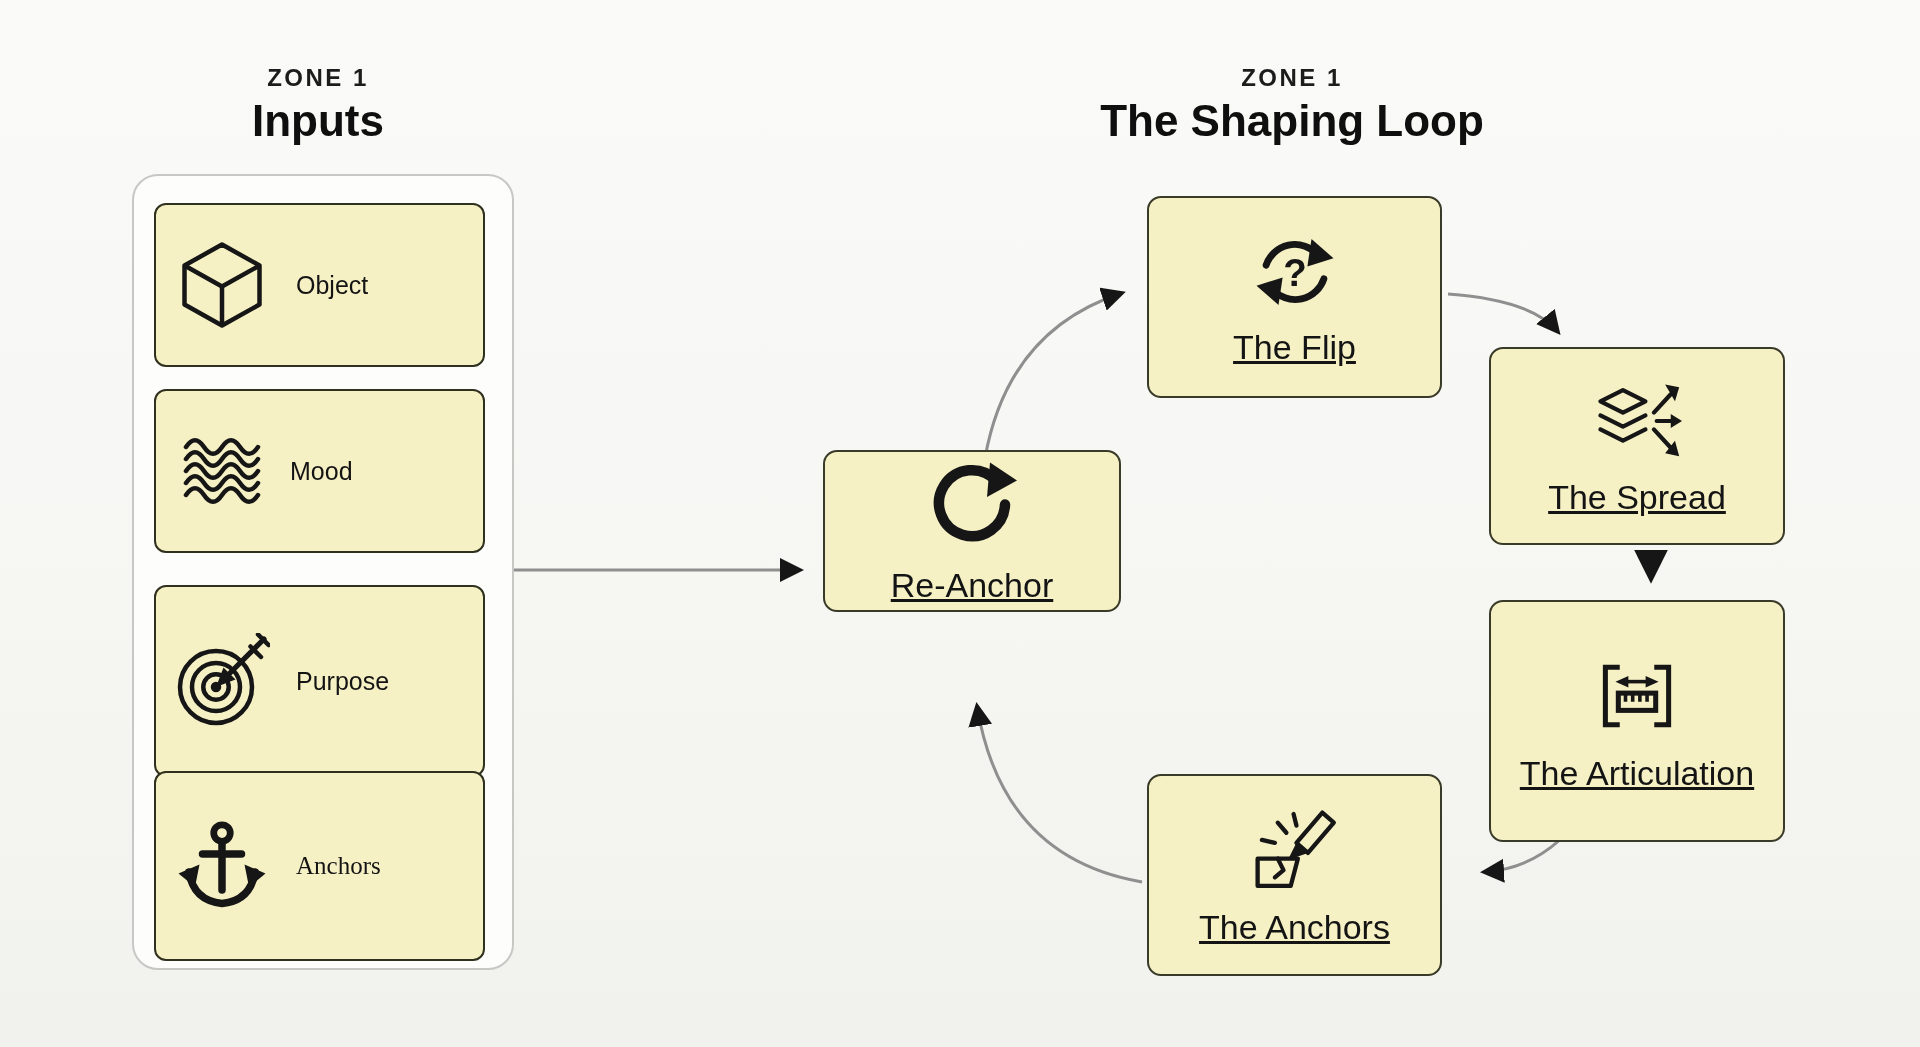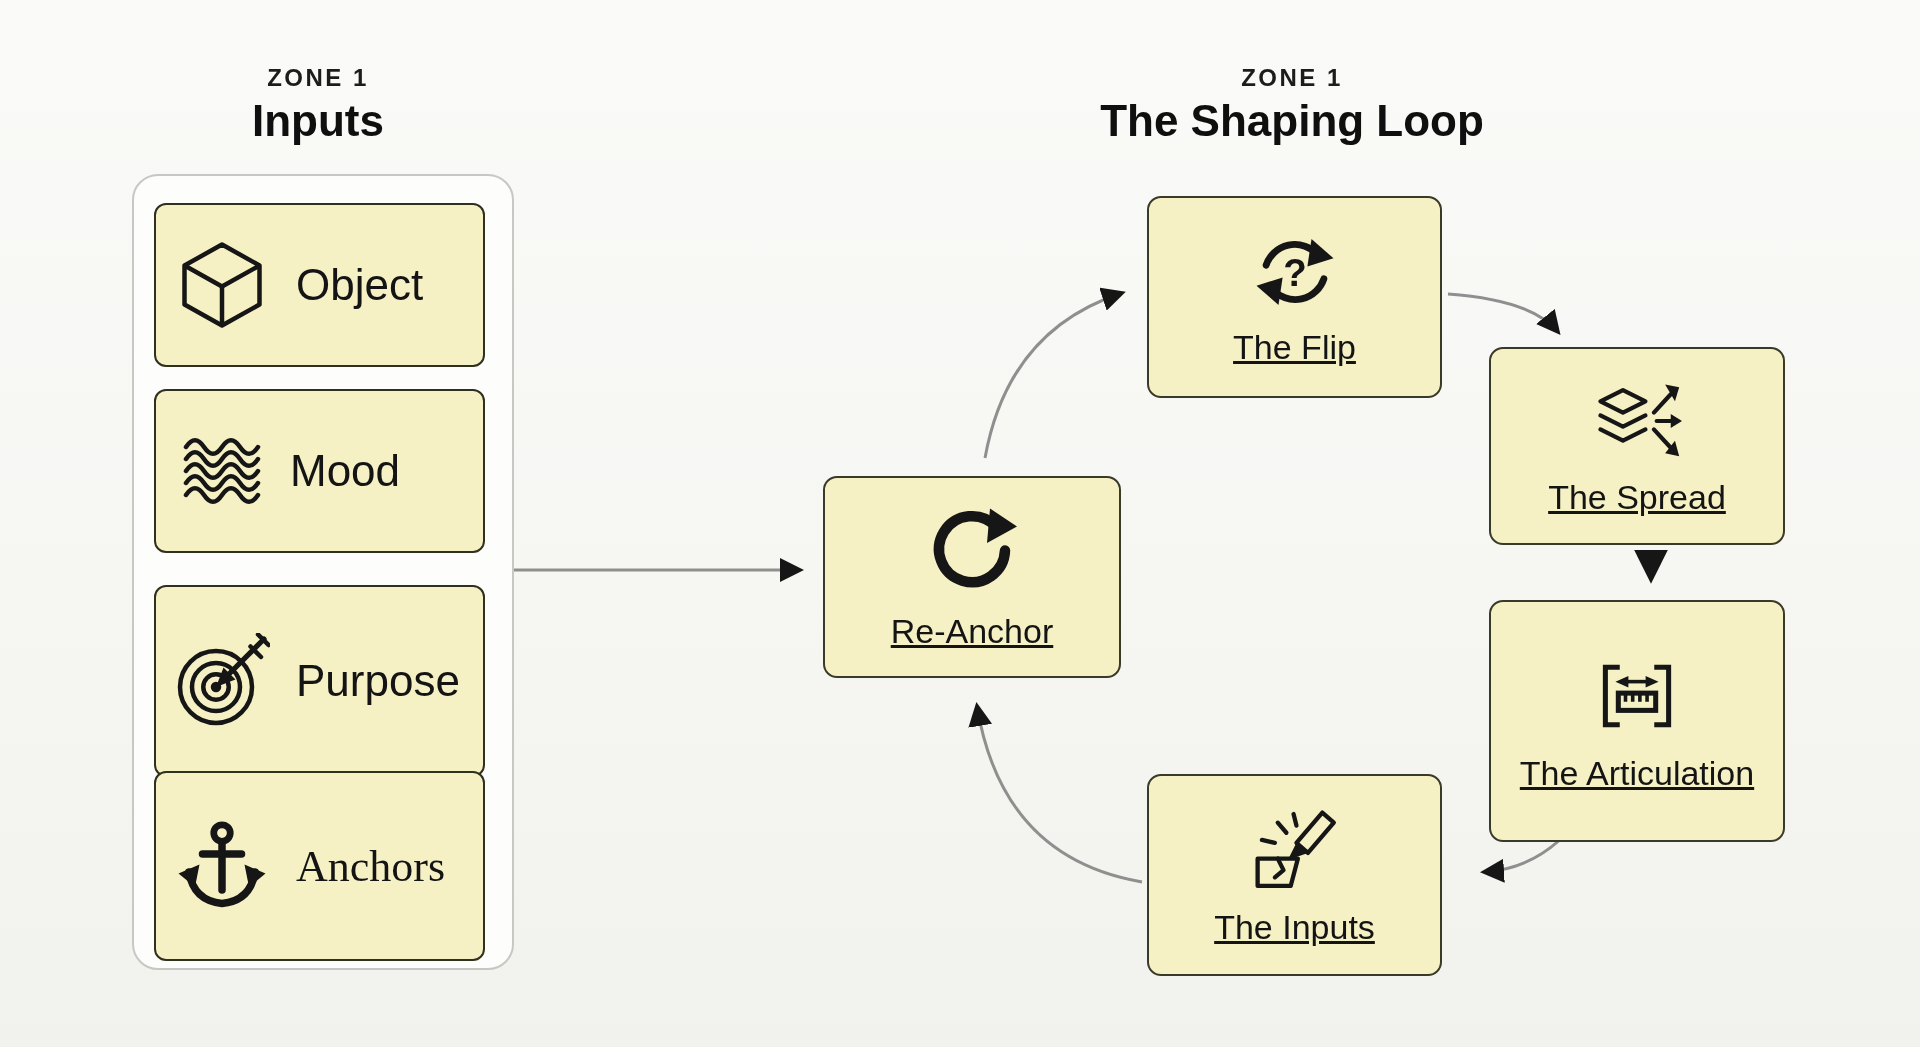--- a/index.html
+++ b/index.html
@@ -44,21 +44,21 @@
     background: #f6f1c5;
     border: 2px solid #30301f;
     border-radius: 12px;
     box-sizing: border-box;
     display: flex;
     align-items: center;
     gap: 26px;
     padding: 0 10px 0 18px;
   }
   .input-box .icon-wrap { flex: 0 0 auto; display: flex; align-items: center; justify-content: center; }
-  .input-label { font-size: 44px; font-weight: 500; color: #141414; }
+  .input-label { font-size: 25px; font-weight: 500; color: #141414; }
   .node {
     position: absolute;
     background: #f6f1c5;
     border: 2px solid #3a3a28;
     border-radius: 14px;
     box-sizing: border-box;
     display: flex;
     flex-direction: column;
     align-items: center;
     justify-content: center;
@@ -160,21 +160,21 @@
           <path d="M19 24 H45" stroke-width="5"></path>
           <path d="M10 36 Q13 55 32 57 Q51 55 54 36" stroke-width="5"></path>
         </g>
         <path d="M3 37 L17 31 L14 46 Z" fill="#161616"></path>
         <path d="M61 37 L47 31 L50 46 Z" fill="#161616"></path>
       </svg>
     </span>
     <span class="input-label">Anchors</span>
   </div>
 
-  <div class="node" style="left:823px; top:476px; width:298px; height:202px;">
+  <div class="node" style="left:823px; top:450px; width:298px; height:162px;">
     <span class="icon-wrap">
       <svg viewBox="0 0 64 64" width="96" height="96">
         <path d="M48 15 A22 22 0 1 0 54 31" fill="none" stroke="#161616" stroke-width="7" stroke-linecap="round"></path>
         <path d="M44 3 L62 15 L42 26 Z" fill="#161616"></path>
       </svg>
     </span>
     <span class="node-label">Re-Anchor</span>
   </div>
 
   <div class="node" style="left:1147px; top:196px; width:295px; height:202px;">
@@ -239,16 +239,16 @@
           <path d="M51 6 L59 13 L41 34 L33 27 Z"></path>
         </g>
         <path d="M33 27 L41 34 L27 39 Z" fill="#161616"></path>
         <g stroke="#161616" stroke-width="3" stroke-linecap="round" fill="none">
           <path d="M26 20 L20 13"></path>
           <path d="M33 15 L31 7"></path>
           <path d="M18 27 L9 25"></path>
         </g>
       </svg>
     </span>
-    <span class="node-label">The Inputs</span>
+    <span class="node-label">The Anchors</span>
   </div>
 
 </div>
 
 </body></html>

